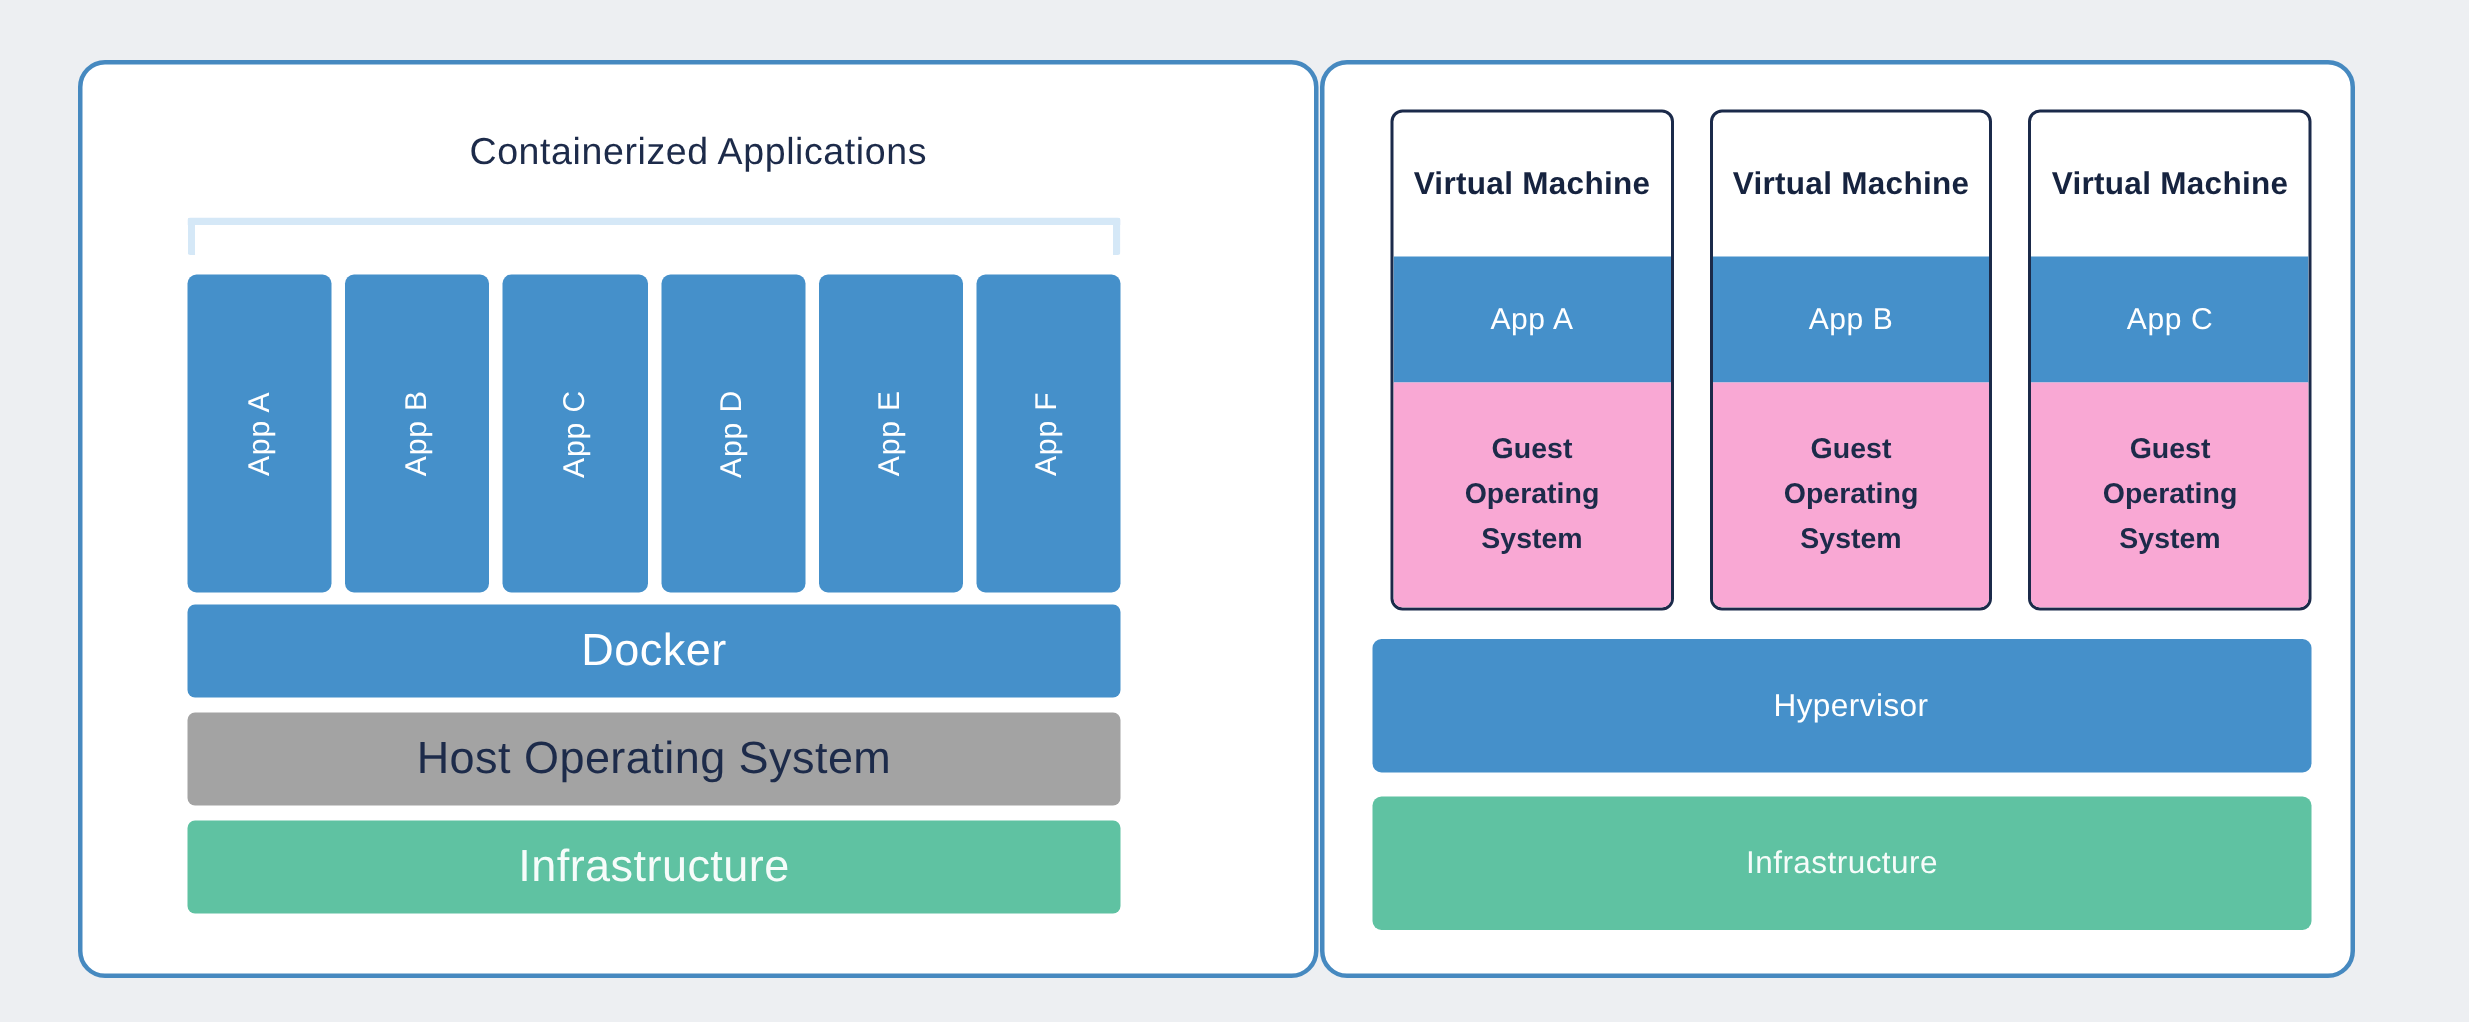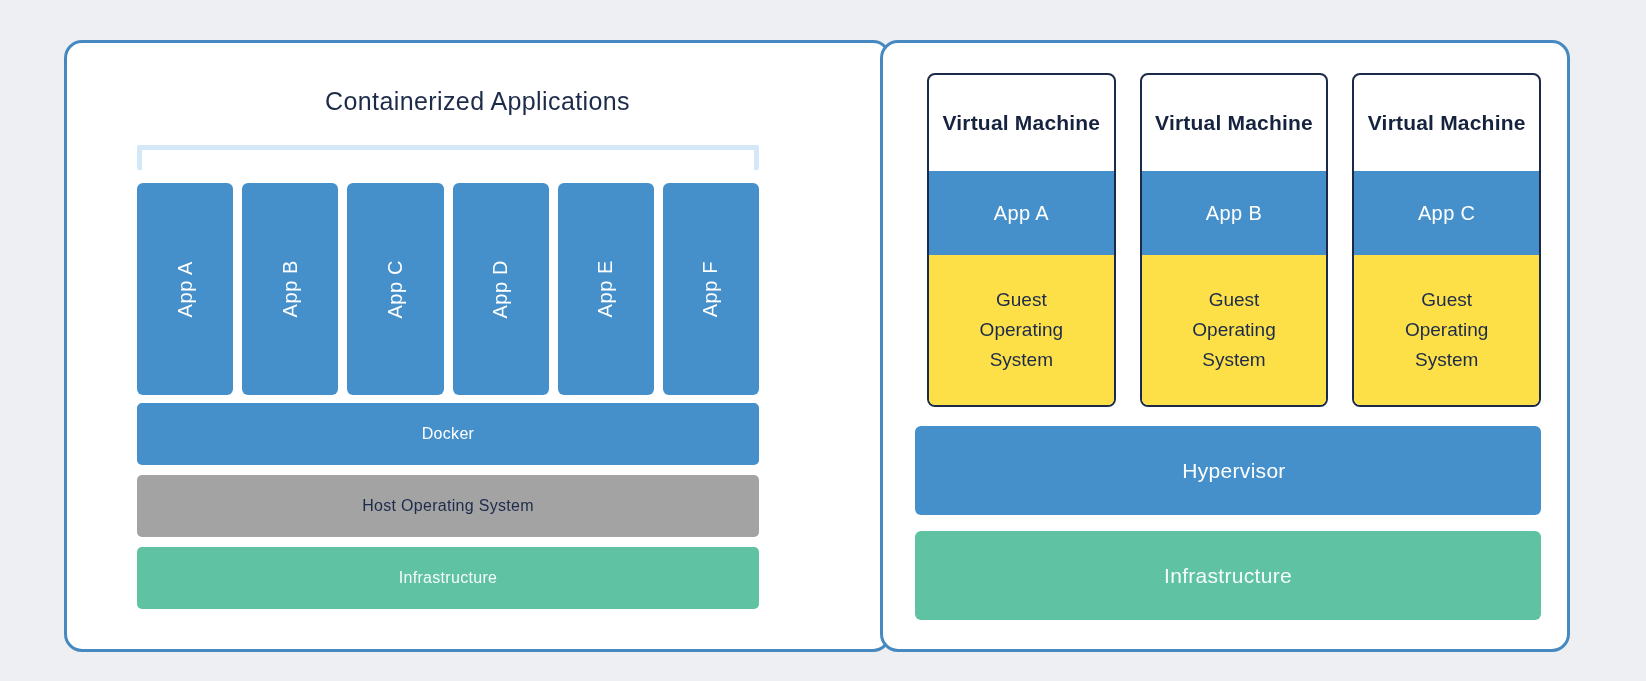--- a/index.html
+++ b/index.html
@@ -11,21 +11,21 @@
     overflow: hidden;
   }
   .panel {
     position: absolute;
     top: 40px;
     height: 612px;
     background: #ffffff;
     border: 3px solid #4689c0;
     border-radius: 18px;
   }
-  .panel-left  { left: 64px;  width: 827px; text-decoration: underline; }
+  .panel-left  { left: 52px;  width: 827px; text-decoration: underline; }
   .panel-right { left: 880px; width: 690px; }
 
   
   .lp-title {
     position: absolute; left: 0; right: 0; top: 44px;
     text-align: center;
     font-size: 25px;
     color: #1d2b4a;
     letter-spacing: 0.4px;
   }
@@ -50,21 +50,21 @@
     transform: rotate(180deg);
     color: #ffffff;
     font-size: 20px;
     letter-spacing: 0.6px;
     white-space: nowrap;
   }
   .lp-layer {
     position: absolute; left: 70px; width: 622px; height: 62px;
     border-radius: 5px;
     display: flex; align-items: center; justify-content: center;
-    font-size: 16px;
+    font-size: 30px;
     letter-spacing: 0.3px;
   }
   .layer-docker { top: 360px; background: #4590ca; color: #ffffff; }
   .layer-hostos { top: 432px; background: #a3a3a3; color: #1d2b4a; }
   .layer-infra-left { top: 504px; background: #5fc2a2; color: #f6fcfa; }
 
   
   .rp-vms {
     position: absolute; left: 32px; width: 626px; top: 30px; height: 334px;
     display: flex; gap: 12px;
@@ -88,27 +88,28 @@
   .vm-app {
     height: 84px;
     background: #4590ca;
     color: #ffffff;
     display: flex; align-items: center; justify-content: center;
     font-size: 20px;
     letter-spacing: 0.4px;
   }
   .vm-os {
     flex: 1;
-    background: #fde047;
+    background: #f9a8d4;
     color: #1d2b4a;
     display: flex; align-items: center; justify-content: center;
     text-align: center;
     font-size: 19px;
     line-height: 30px;
     padding: 0 38px;
+    font-weight: bold;
   }
   .rp-layer {
     position: absolute; left: 32px; width: 626px; height: 89px;
     border-radius: 6px;
     display: flex; align-items: center; justify-content: center;
     font-size: 21px;
     letter-spacing: 0.3px;
   }
   .layer-hypervisor { top: 383px; background: #4590ca; color: #ffffff; padding-left: 12px; }
   .layer-infra-right { top: 488px; background: #5fc2a2; color: #f6fcfa; }

